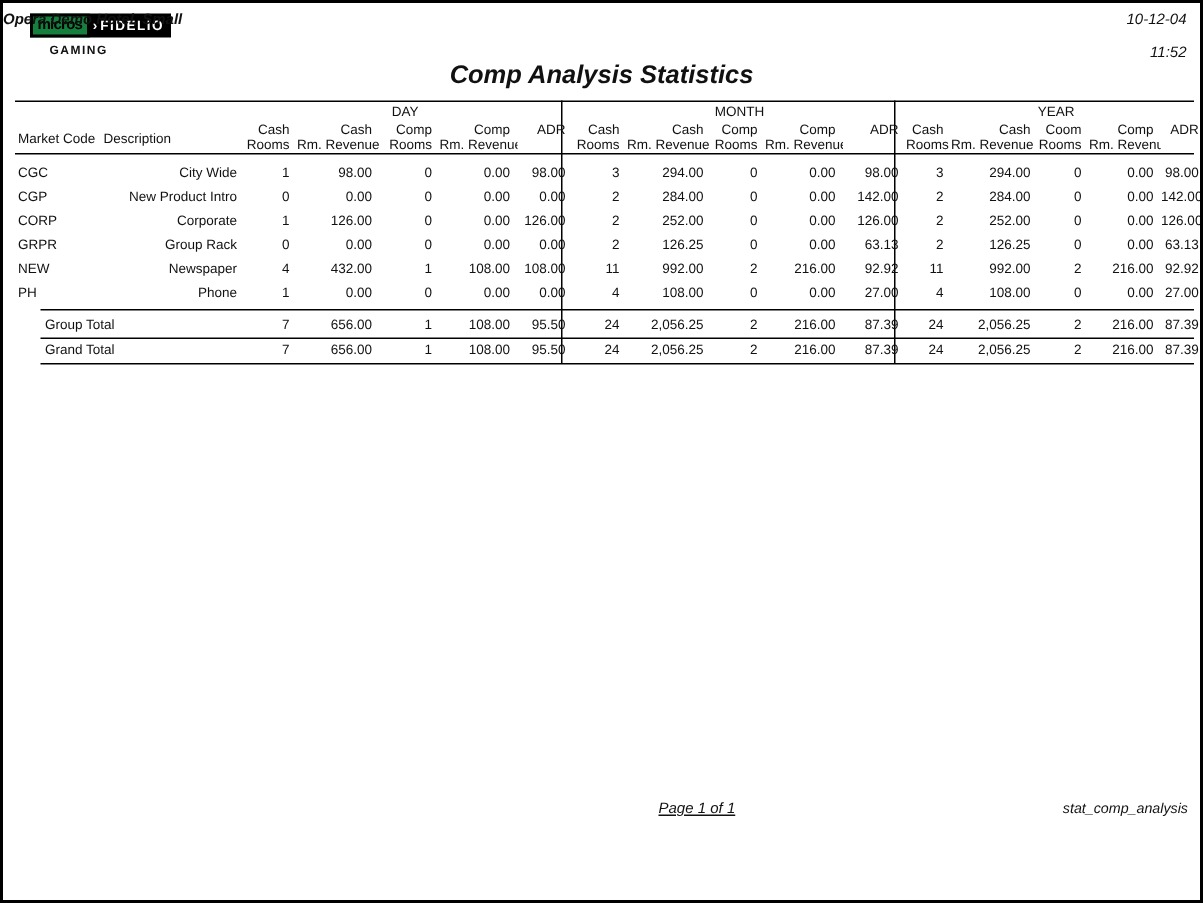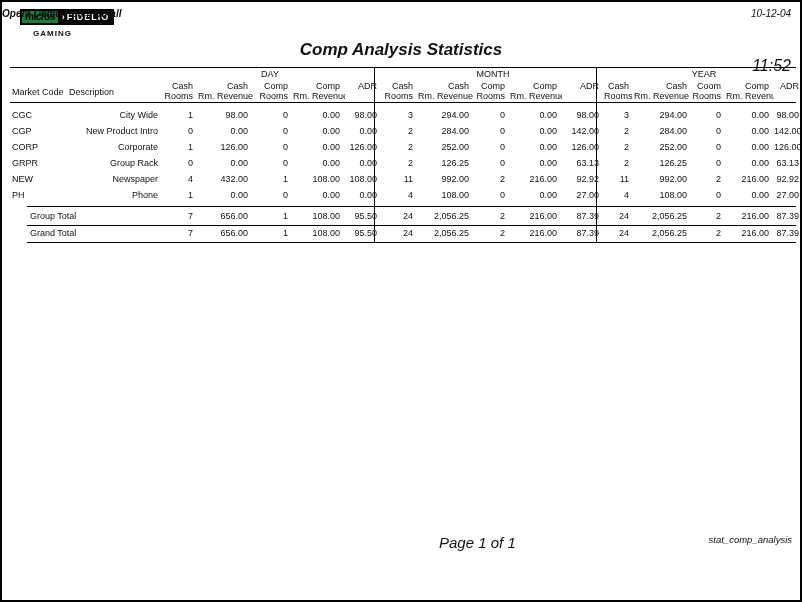--- a/index.html
+++ b/index.html
@@ -18,21 +18,21 @@
   }
   .logo-fidelio {
     background:#000; color:#fff; font-weight:bold; font-size:9px;
     line-height:16px; padding:0 5px 0 2px; letter-spacing:1px; display:flex; align-items:center;
   }
   .logo-arrow { font-size:9px; margin-right:1px; }
   .logo-sub { position:absolute; left:31px; top:27px; font-size:8px; font-weight:bold; letter-spacing:1px; }
   .hotel-title { position:absolute; left:0; right:0; top:6px; text-align:left; font-size:10px; font-style:italic;font-weight:bold; }
   .report-title { position:absolute; left:0; right:0; top:38px; text-align:center; font-size:17px; font-style:italic; font-weight:bold; }
   .hdr-date { position:absolute; right:9px; top:6px; font-size:10px; font-style:italic; }
-  .hdr-time { position:absolute; right:9px; top:28px; font-size:16px; font-style:italic;margin-top:27px; }
+  .hdr-time { position:absolute; right:9px; top:28px; font-size:10px; font-style:italic; }
 
   
   .hrule { position:absolute; height:1px; background:#000; }
   .vrule { position:absolute; width:1px; background:#000; }
 
   
   table.report {
     position:absolute; left:8px; top:65px; width:786px;
     border-collapse:collapse; table-layout:fixed;
     font-size:9px; color:#111;
@@ -48,21 +48,21 @@
   td.code { text-align:left; padding-left:2px;margin-top:24px; }
   td.desc { text-align:right; padding-left:1px; }
   tr.total-row td { height:19px; vertical-align:middle; }
   tr.total-row2 td { height:16px; vertical-align:middle; }
   td.total-lbl { text-align:left; padding-left:20px; }
 
   
   .footer-filter { position:absolute; left:22px; top:531px; font-size:9px; line-height:11px; }
   .footer-filter .fl1 em { font-style:italic; }
   .footer-filter .ind { padding-left:16px; }
-  .footer-page { position:absolute; left:437px; top:532px; font-size:15px; font-style:italic; }
+  .footer-page { position:absolute; left:437px; top:532px; font-size:10px; font-style:italic;text-decoration:underline; }
   .footer-file { position:absolute; right:8px; top:532px; font-size:9.5px; font-style:italic; }
 </style>
 </head>
 <body>
 
 <div class="page">
 
   <div class="logo">
     <span class="logo-micros">micros</span>
     <span class="logo-fidelio">

